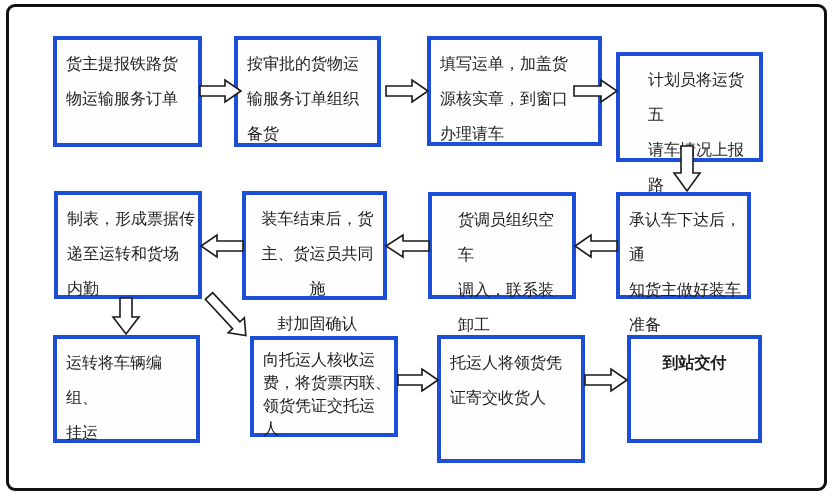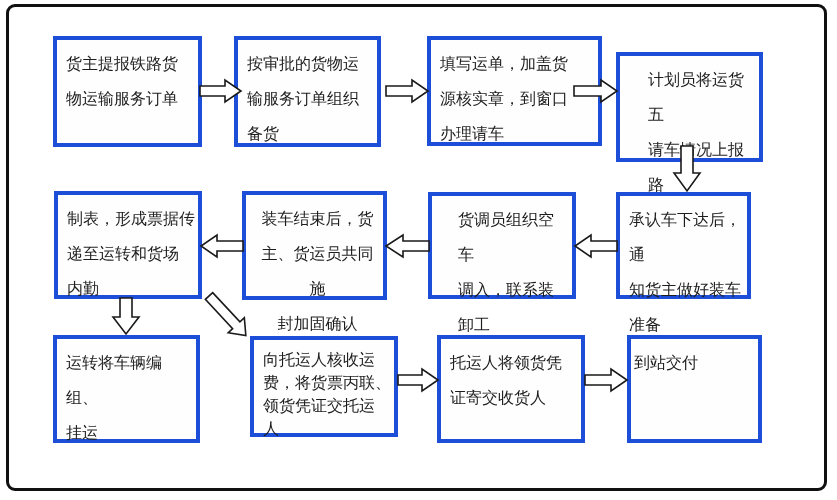--- a/index.html
+++ b/index.html
@@ -25,21 +25,21 @@
     border: 4px solid #1d4ed8;
     background: #fefefe;
     color: #1d1d1d;
     font-size: 16px;
     line-height: 35px;
     padding: 6px 3px 0 9px;
     white-space: pre-line;
     text-align: left;
   }
   .node.tight { line-height: 23px; padding-top: 8px; }
-  .node.center { text-align: left; padding-left: 3px; }
+  .node.center { text-align: center; padding-left: 3px; font-weight: bold; }
   svg.arrow { position: absolute; overflow: visible; }
   svg.arrow polygon {
     fill: #ffffff;
     stroke: #1a1a1a;
     stroke-width: 1.6;
     stroke-linejoin: miter;
   }
 </style>
 </head>
 <body>
@@ -71,21 +71,21 @@
   <div class="node" style="left:54px;  top:191px; width:148px; height:108px;">制表，形成票据传
 递至运转和货场
 内勤</div>
 
   <div class="node" style="left:53px;  top:335px; width:147px; height:108px;">运转将车辆编组、
 挂运</div>
   <div class="node tight" style="left:250px; top:336px; width:148px; height:101px;">向托运人核收运
 费，将货票丙联、
 领货凭证交托运
 人</div>
-  <div class="node" style="left:437px; top:335px; width:148px; height:108px;">托运人将领货凭
+  <div class="node" style="left:437px; top:335px; width:148px; height:128px;">托运人将领货凭
 证寄交收货人</div>
   <div class="node center" style="left:627px; top:335px; width:135px; height:108px;">到站交付</div>
 
   <svg class="arrow" style="left:200px; top:78px;" width="41" height="26">
     <polygon points="0,8 25,8 25,2 41,13 25,24 25,18 0,18"></polygon>
   </svg>
   <svg class="arrow" style="left:386px; top:78px;" width="42" height="26">
     <polygon points="0,8 26,8 26,2 42,13 26,24 26,18 0,18"></polygon>
   </svg>
   <svg class="arrow" style="left:574px; top:78px;" width="43" height="26">

